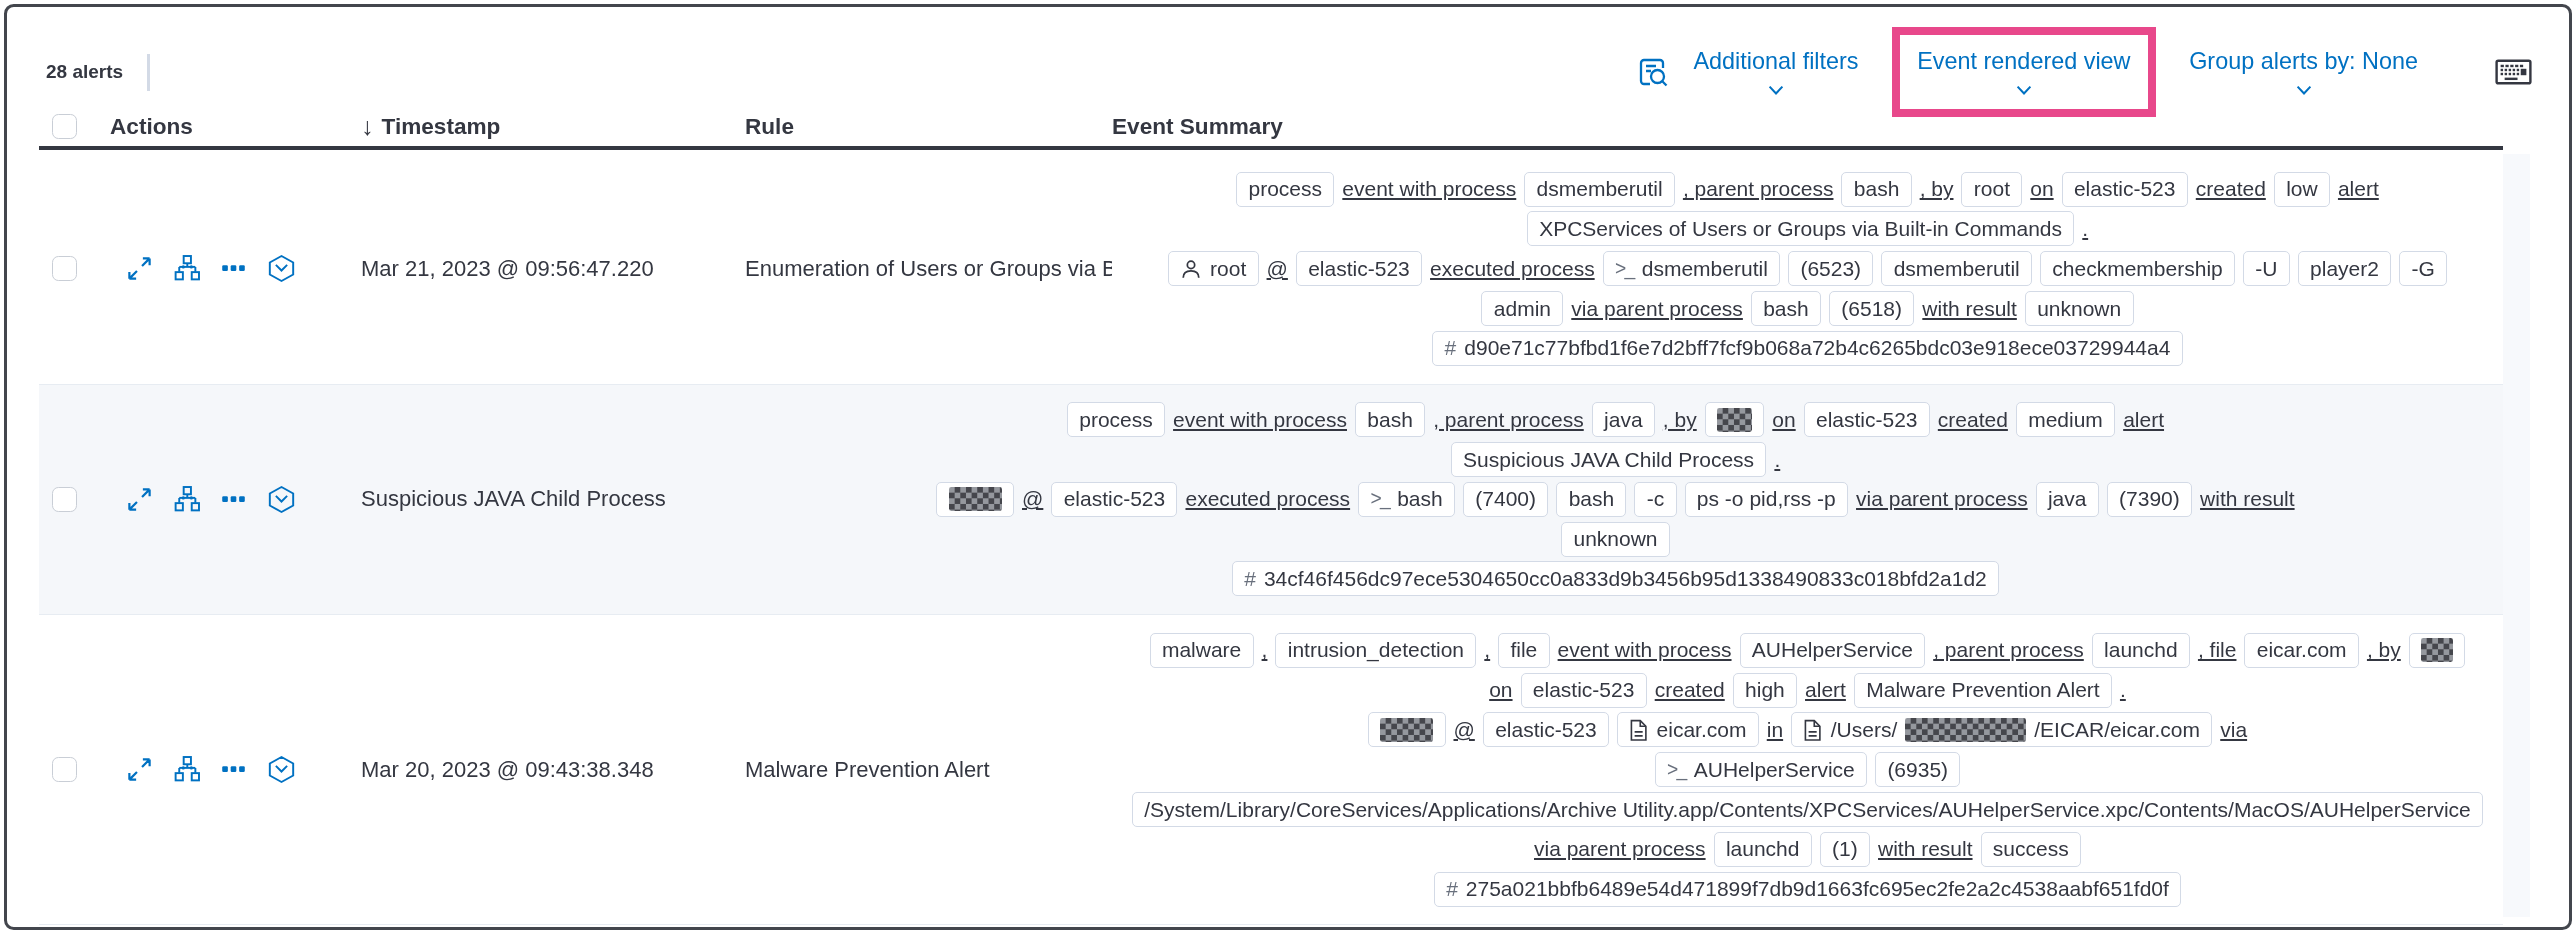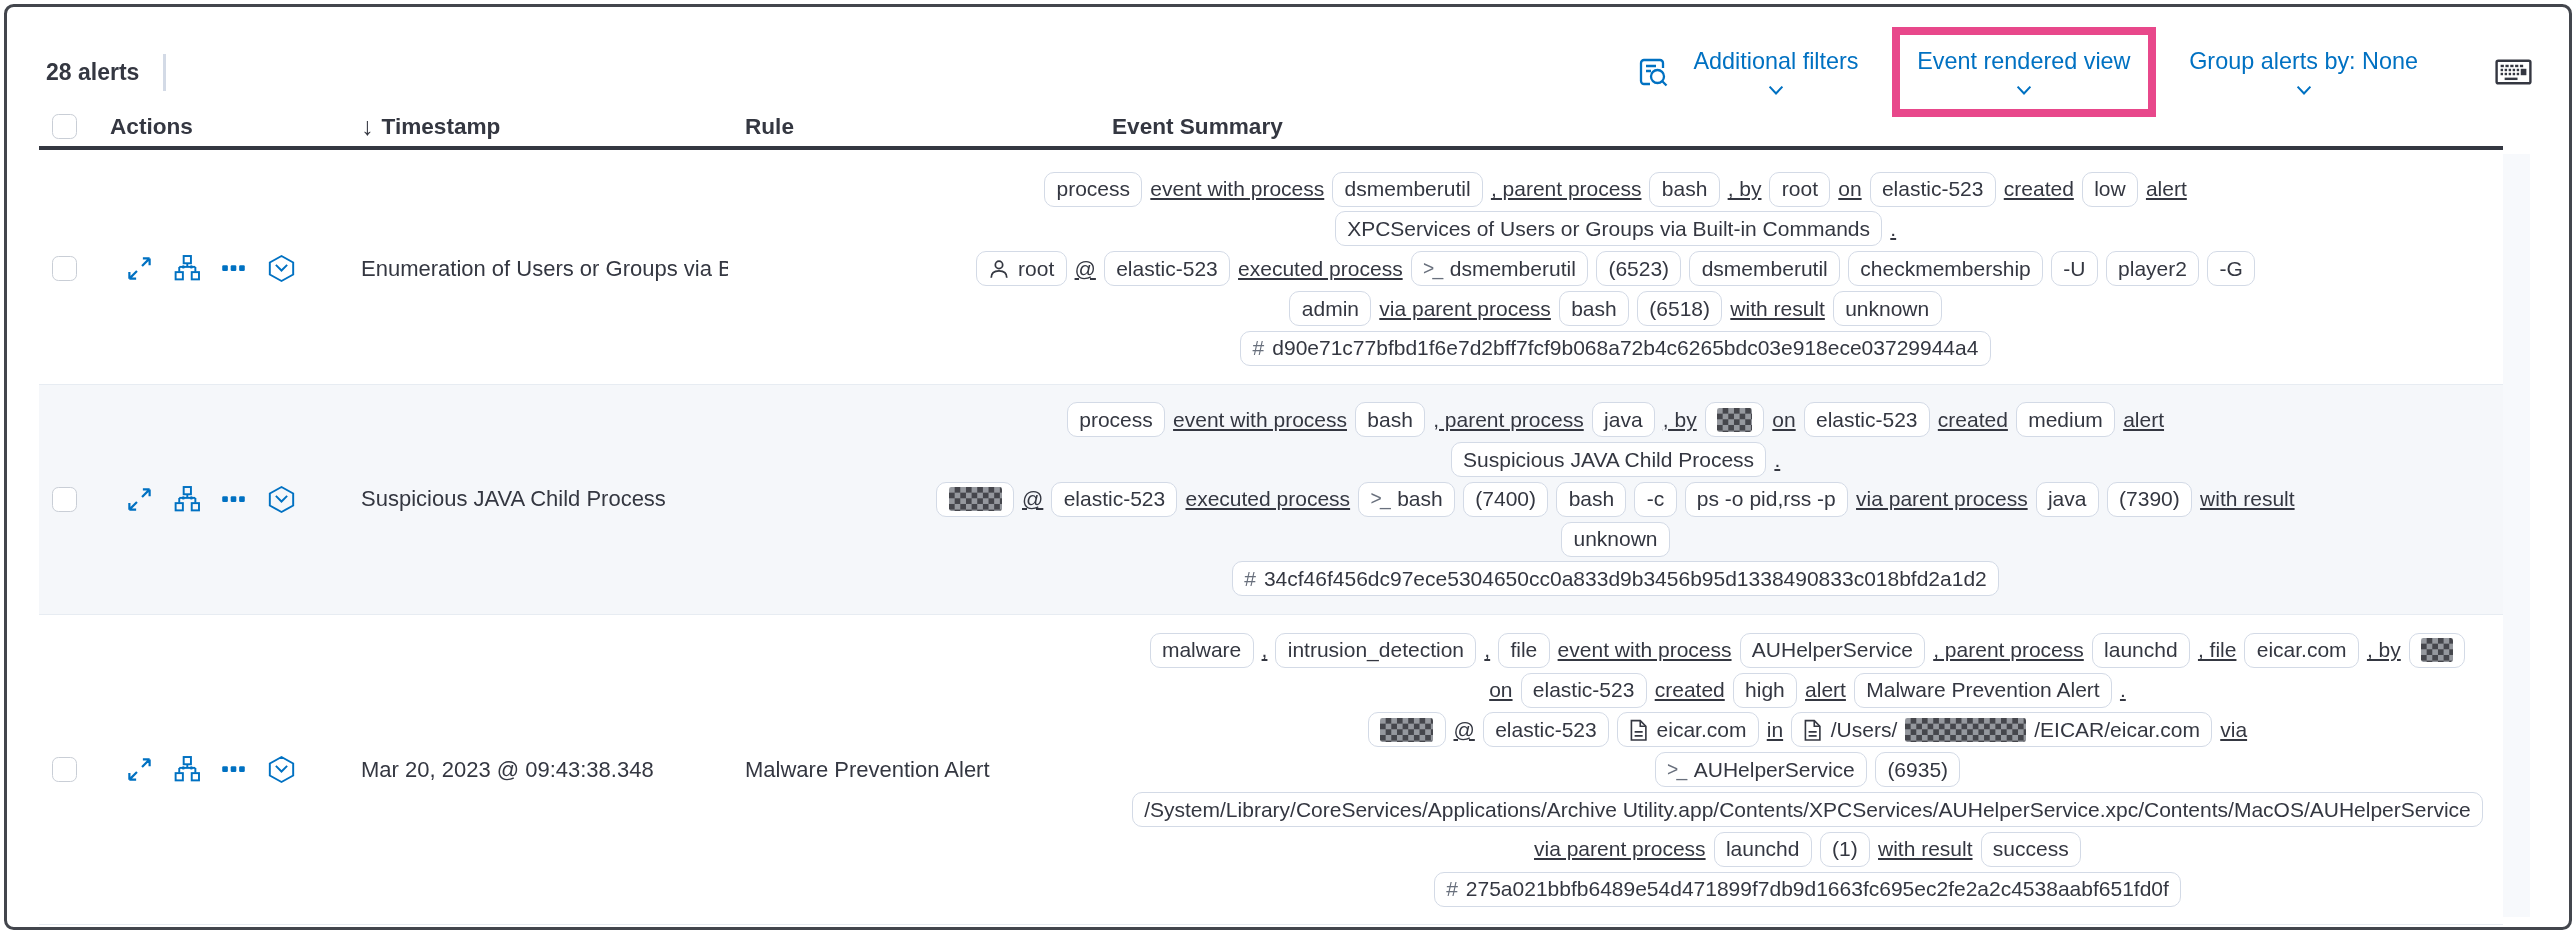--- a/index.html
+++ b/index.html
@@ -7,21 +7,21 @@
     --badge-border:#d3dae6; --stripe:#f5f7fa; --subtle:#69707d;
   }
   *{box-sizing:border-box; margin:0; padding:0;}
   html,body{width:2576px; height:934px; background:#fff;}
   body{font-family:"Liberation Sans", sans-serif; color:var(--text); overflow:hidden;}
 
   .frame{position:absolute; inset:4px; border:3.2px solid #43464d; border-radius:9.7px; background:#fff; overflow:hidden;}
 
   
   .toolbar{position:absolute; top:24px; left:39px; right:37px; height:82px; display:flex; align-items:center;}
-  .alert-count{font-size:23px; font-weight:bold; color:var(--text);}
+  .alert-count{font-size:19px; font-weight:bold; color:var(--text);}
   .vdiv{width:2.4px; height:37px; background:var(--badge-border); margin-left:24px;}
   .toolbar-right{margin-left:auto; display:flex; align-items:center; gap:24px;}
   button{background:none; border:none; font-family:inherit; cursor:pointer; color:inherit;flex-direction:column;}
   .icon-btn{display:inline-flex; align-items:center; justify-content:center; color:var(--accent);}
   .link{display:inline-flex; align-items:center; gap:9.7px; color:var(--accent); font-size:23.4px; white-space:nowrap;}
   .highlight{border:8.9px solid var(--highlight); background:#fff; padding:13px 17.7px; margin:-13px 9px; display:flex; align-items:center;}
   .kb-btn{color:var(--text); margin-left:53px;}
 
   
   .thead{position:absolute; top:100px; left:32px; right:66px; height:43px; display:flex; align-items:center;
@@ -43,21 +43,21 @@
   .cell{display:flex; align-items:center;}
   .cell-check{width:71px; padding-left:13px;}
   .cell-actions{width:251px; gap:18.5px; padding-left:16px;}
   .row-icon{color:var(--accent);}
   .cell-timestamp{width:384px; font-size:22px;}
   .cell-rule{width:367px; font-size:22px; padding-right:27px; overflow:hidden; white-space:nowrap;}
   .cell-summary{flex:1; display:flex; flex-direction:column; justify-content:center; gap:4.8px; padding:17.7px 4.8px;}
   .sline{display:flex; justify-content:center; align-items:center; gap:8px; height:35px; white-space:nowrap;}
   .stext{font-size:21px; color:var(--text);text-decoration:underline;}
   .badge{display:inline-flex; align-items:center; gap:8px; background:#fff; border:1.6px solid var(--badge-border);
-         border-radius:10px; padding:0 11.3px; height:35px; font-size:21px; color:var(--text);}
+         border-radius:5px; padding:0 11.3px; height:35px; font-size:21px; color:var(--text);}
   .term-glyph{font-size:19.3px; color:var(--subtle); letter-spacing:-1.6px;}
   .hash-glyph{font-size:21px; color:var(--subtle);}
   .pix{display:inline-block; height:24px; border-radius:2.4px;
        background:repeating-conic-gradient(#45464c 0% 25%, #95989e 25% 50%) 0 0/11.3px 11.3px, #6a6d73;}
 
   .scroll-strip{position:absolute; top:147px; right:39px; width:26.6px; bottom:9.7px; background:#f7f9fc;}
 
   svg{display:block;}
 </style>
 </head>
@@ -173,20 +173,21 @@
     <rect x="25" y="14" width="7" height="7" rx="1.5"></rect>
   </svg>
           </button>
           <button class="icon-btn row-icon">
             <svg width="29" height="29" viewBox="0 0 36 36" fill="none" stroke="currentColor" stroke-width="2.4">
     <polygon points="18,2.5 32.5,10.5 32.5,25.5 18,33.5 3.5,25.5 3.5,10.5"></polygon>
     <polyline points="11,13.5 18,20.5 25,13.5"></polyline>
   </svg>
           </button>
         </div>
+        <div class="cell cell-timestamp">Mar 21, 2023 @ 09:56:47.220</div>
         <div class="cell cell-rule">Enumeration of Users or Groups via Bui</div>
         <div class="cell cell-summary">
           <div class="sline">
             <span class="badge">
               <span>process</span>
             </span>
             <span class="stext">event with process</span>
             <span class="badge">
               <span>dsmemberutil</span>
             </span>

